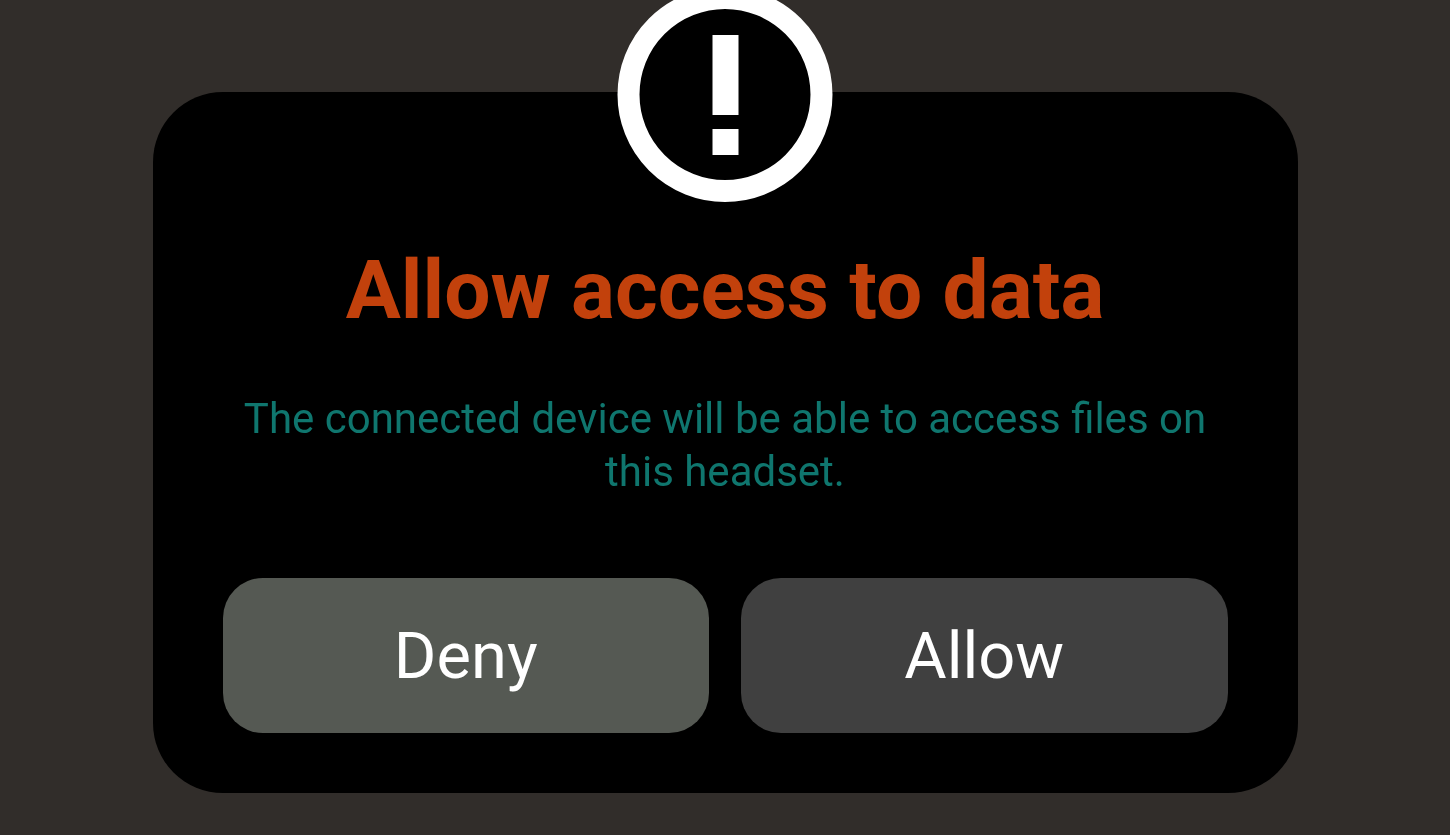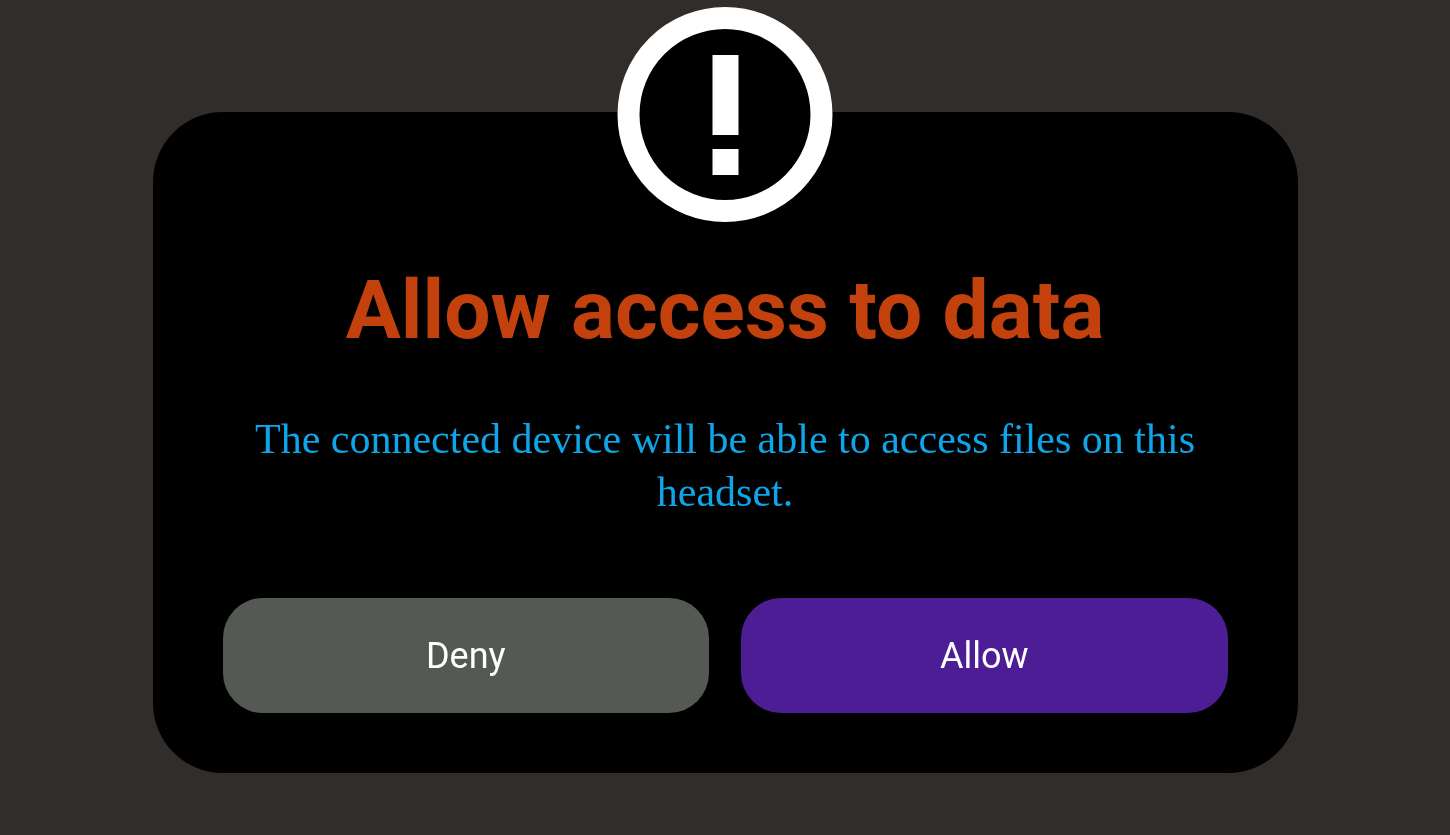--- a/index.html
+++ b/index.html
@@ -52,50 +52,49 @@
       background: #fff;
     }
     .title {
       color: #c2410c;
       font-size: 82px;
       font-weight: 700;
       text-align: center;
       margin-bottom: 55px;
     }
     .body-text {
-      color: #0ea5e9;
+      color: #0f766e;
       font-size: 42px;
       font-weight: 400;
       text-align: center;
       line-height: 1.25;
       margin-bottom: 80px;
       padding: 0 10px;
-      font-family: Liberation Serif, serif;
     }
     .button-row {
       display: flex;
       gap: 32px;
       justify-content: center;
     }
     .btn {
       flex: 1;
-      height: 115px;
+      height: 155px;
       border: none;
       border-radius: 40px;
-      font-size: 36px;
+      font-size: 65px;
       font-weight: 400;
       color: #fff;
       cursor: pointer;
       font-family: inherit;
     }
     .btn-deny {
       background: #555953;
     }
     .btn-allow {
-      background: #4c1d95;
+      background: #404040;
     }
   </style>
 </head>
 <body>
 
 <div class="dialog">
   <div class="alert-icon">
     <div class="excl-bar"></div>
     <div class="excl-dot"></div>
   </div>

